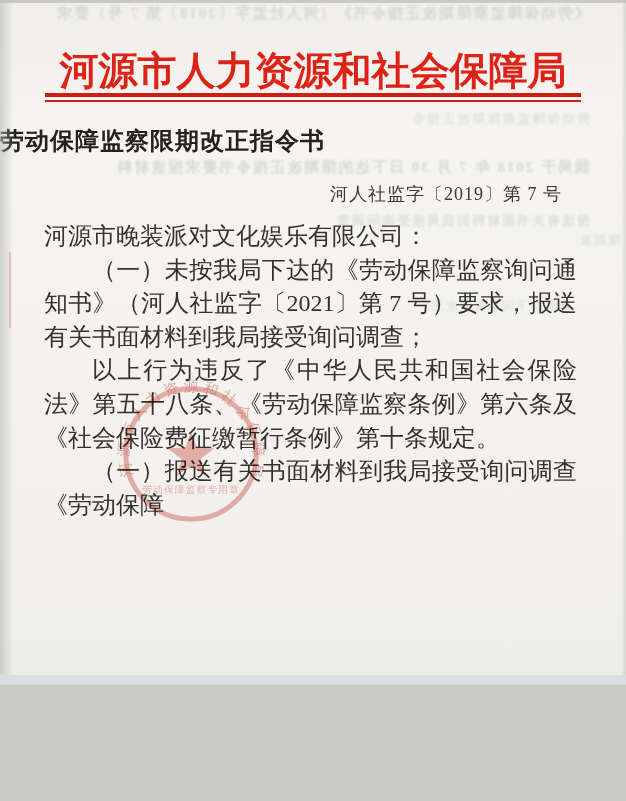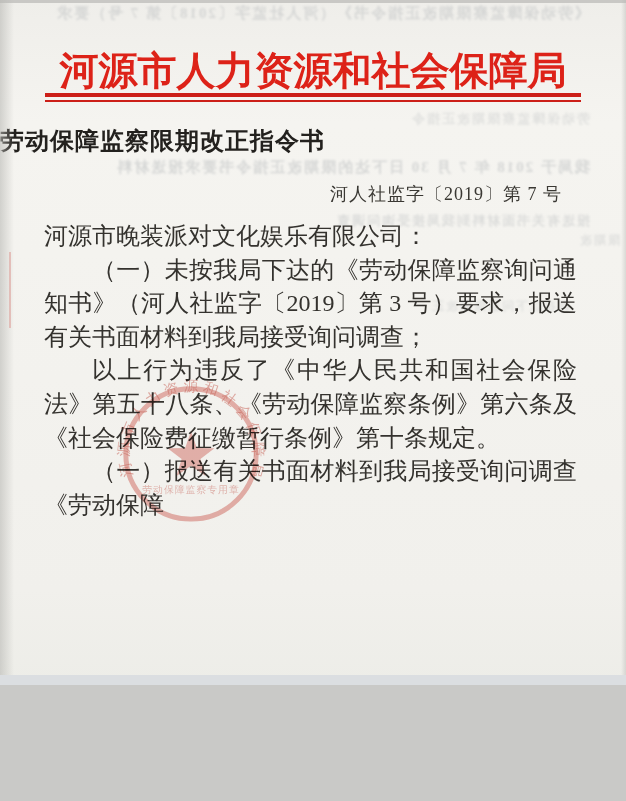--- a/index.html
+++ b/index.html
@@ -79,21 +79,21 @@
     <div class="thick"></div>
     <div class="thin"></div>
   </div>
 
   <div class="doc-title">劳动保障监察限期改正指令书</div>
 
   <div class="doc-number">河人社监字〔2019〕第 7 号</div>
 
   <div class="body-text">
     <p class="salutation">河源市晚装派对文化娱乐有限公司：</p>
-    <p class="para">（一）未按我局下达的《劳动保障监察询问通知书》（河人社监字〔2019〕第 3 号）要求，报送有关书面材料到我局接受询问调查；</p>
+    <p class="para">（一）未按我局下达的《劳动保障监察询问通知书》（河人社监字〔2021〕第 7 号）要求，报送有关书面材料到我局接受询问调查；</p>
     <p class="para">以上行为违反了《中华人民共和国社会保险法》第五十八条、《劳动保障监察条例》第六条及《社会保险费征缴暂行条例》第十条规定。</p>
     <p class="para">（一）报送有关书面材料到我局接受询问调查《劳动保障</p>
   </div>
 
   <svg class="seal" viewBox="0 0 160 160">
     <circle cx="80" cy="82" r="66" fill="none" stroke="rgba(205,70,58,0.50)" stroke-width="5"></circle>
     <polygon points="80,59 85.9,75.9 103.8,76.3 89.5,87.1 94.7,104.2 80,94 65.3,104.2 70.5,87.1 56.2,76.3 74.1,75.9" fill="rgba(205,70,58,0.48)"></polygon>
     <defs>
       <path id="sealArc" d="M 22,106 A 63,63 0 1 1 138,106" fill="none"></path>
     </defs>

